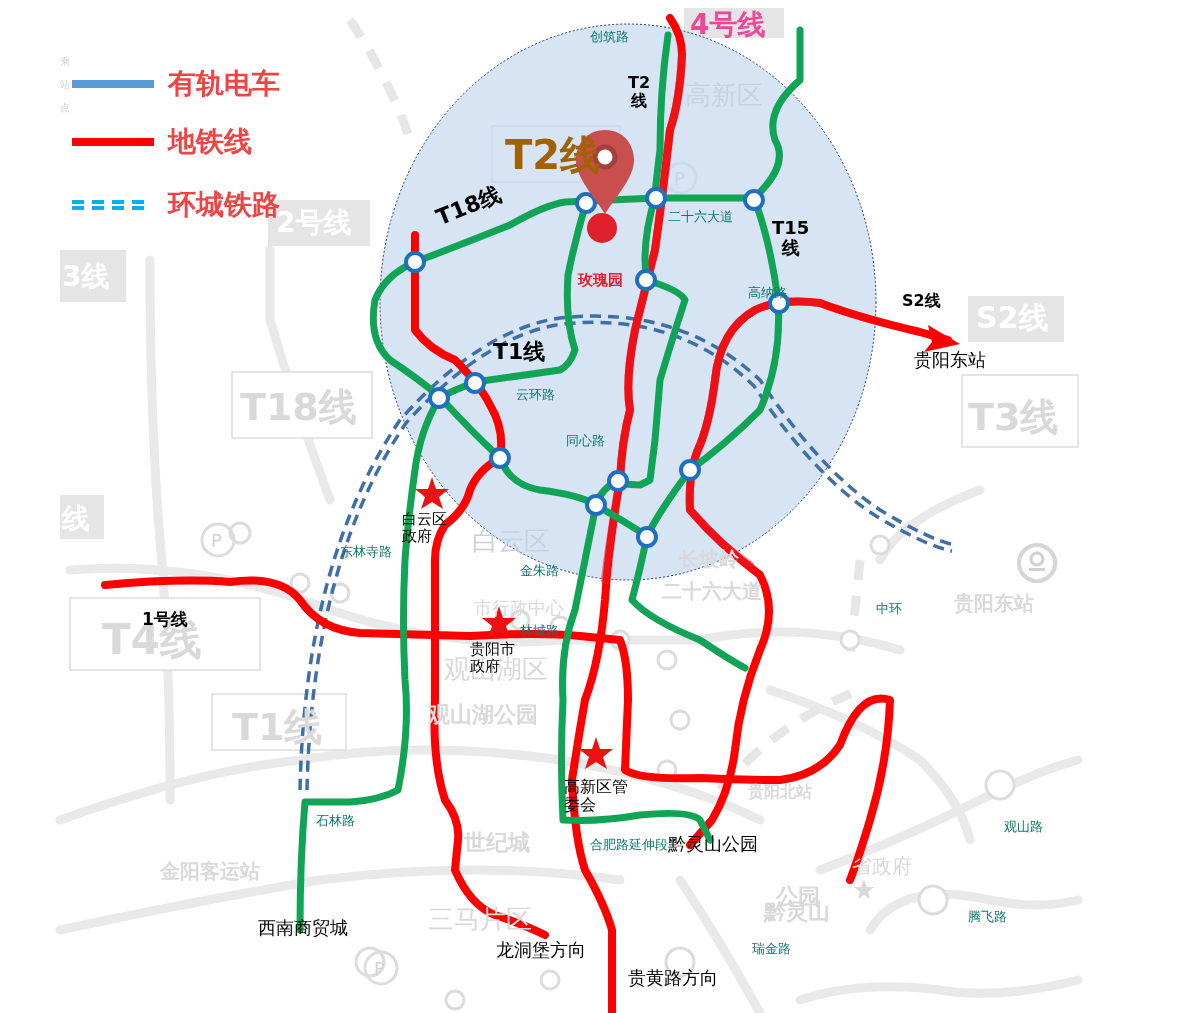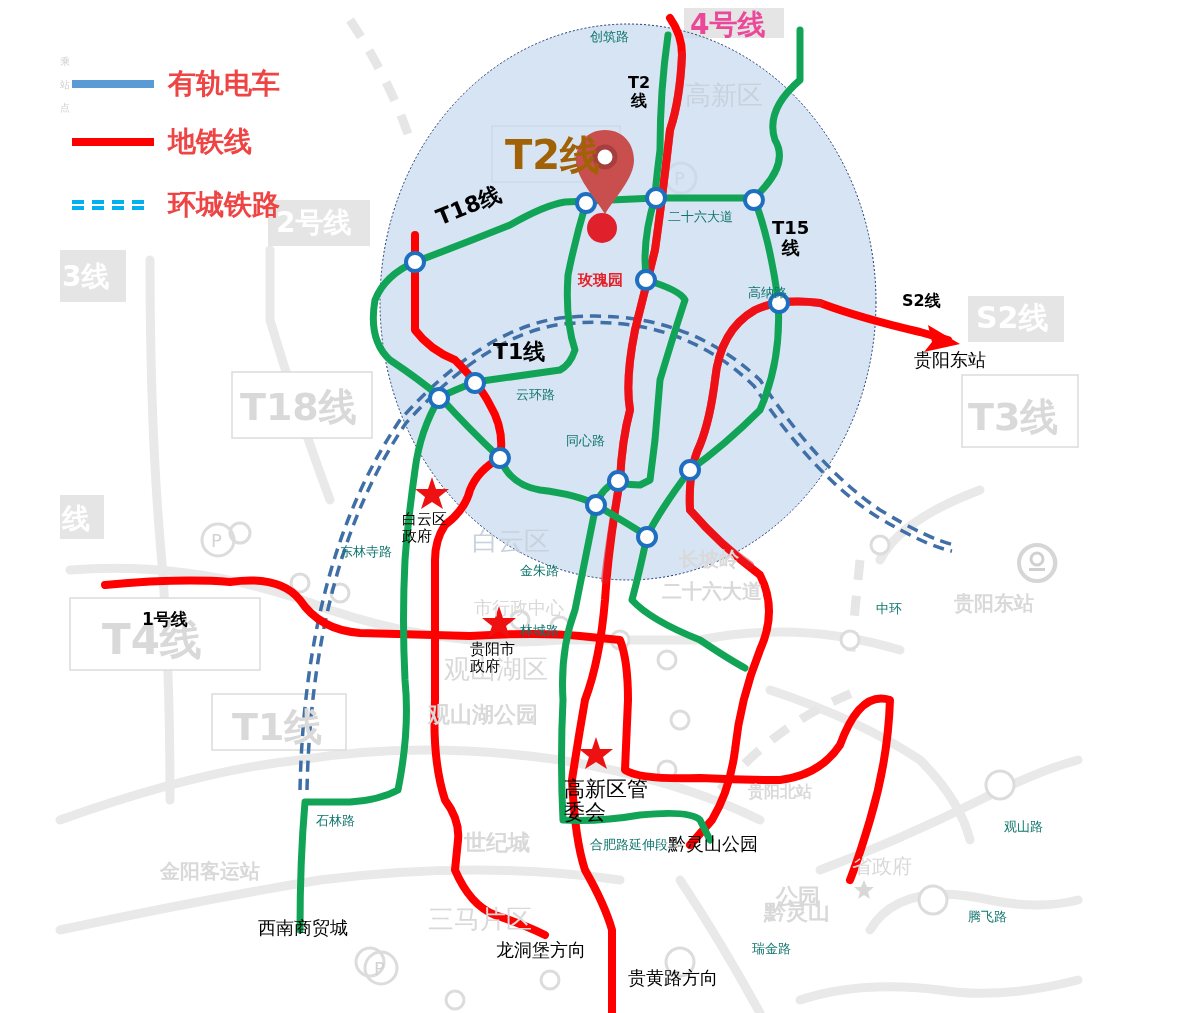--- a/index.html
+++ b/index.html
@@ -238,20 +238,20 @@
 
 <div class="lbl" style="left:914px;top:350px;font-size:18px;font-weight:normal;">贵阳东站</div>
 <div class="lbl" style="left:402px;top:511px;font-size:15px;font-weight:normal;">
   <div>白云区</div>
   <div>政府</div>
 </div>
 <div class="lbl" style="left:470px;top:641px;font-size:15px;font-weight:normal;">
   <div>贵阳市</div>
   <div>政府</div>
 </div>
-<div class="lbl" style="left:564px;top:778px;font-size:21px;font-weight:normal;">
+<div class="lbl" style="left:564px;top:778px;font-size:16px;font-weight:normal;">
   <div>高新区管</div>
   <div>委会</div>
 </div>
 <div class="lbl" style="left:668px;top:834px;font-size:18px;font-weight:normal;">黔灵山公园</div>
 <div class="lbl" style="left:258px;top:918px;font-size:18px;font-weight:normal;">西南商贸城</div>
 <div class="lbl" style="left:496px;top:940px;font-size:18px;font-weight:normal;">龙洞堡方向</div>
 <div class="lbl" style="left:628px;top:968px;font-size:18px;font-weight:normal;">贵黄路方向</div>
 
 </body></html>

